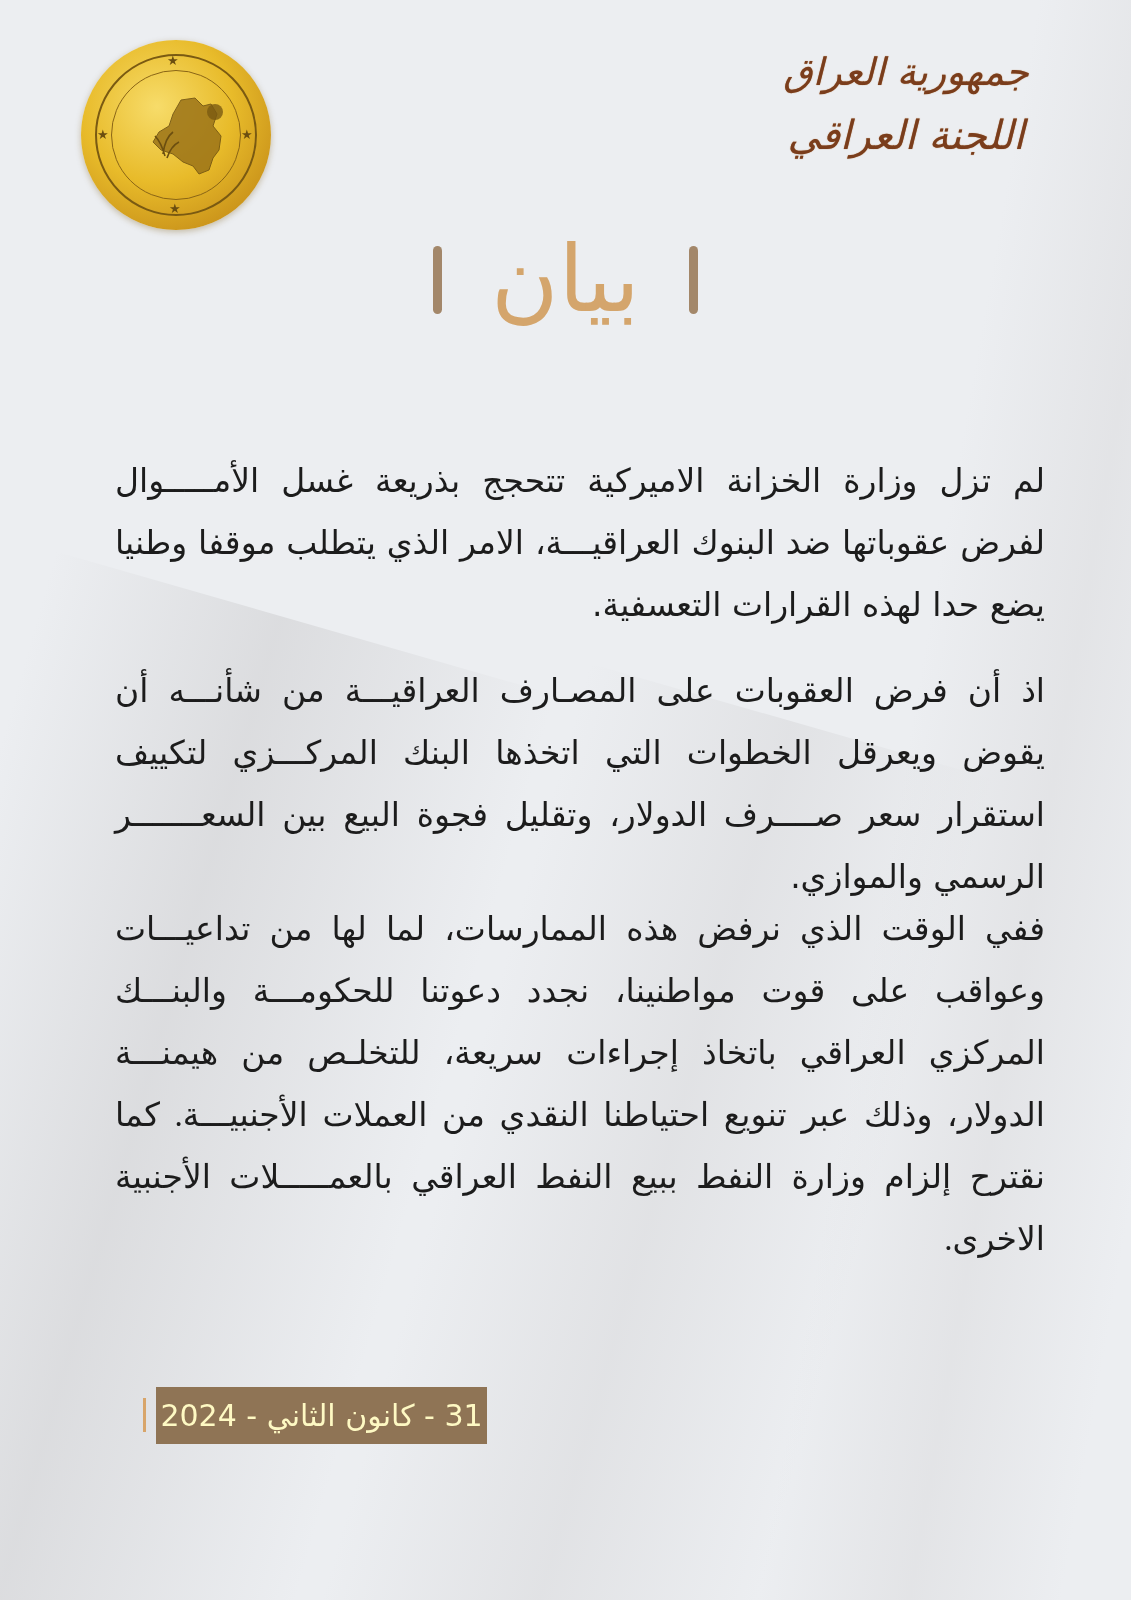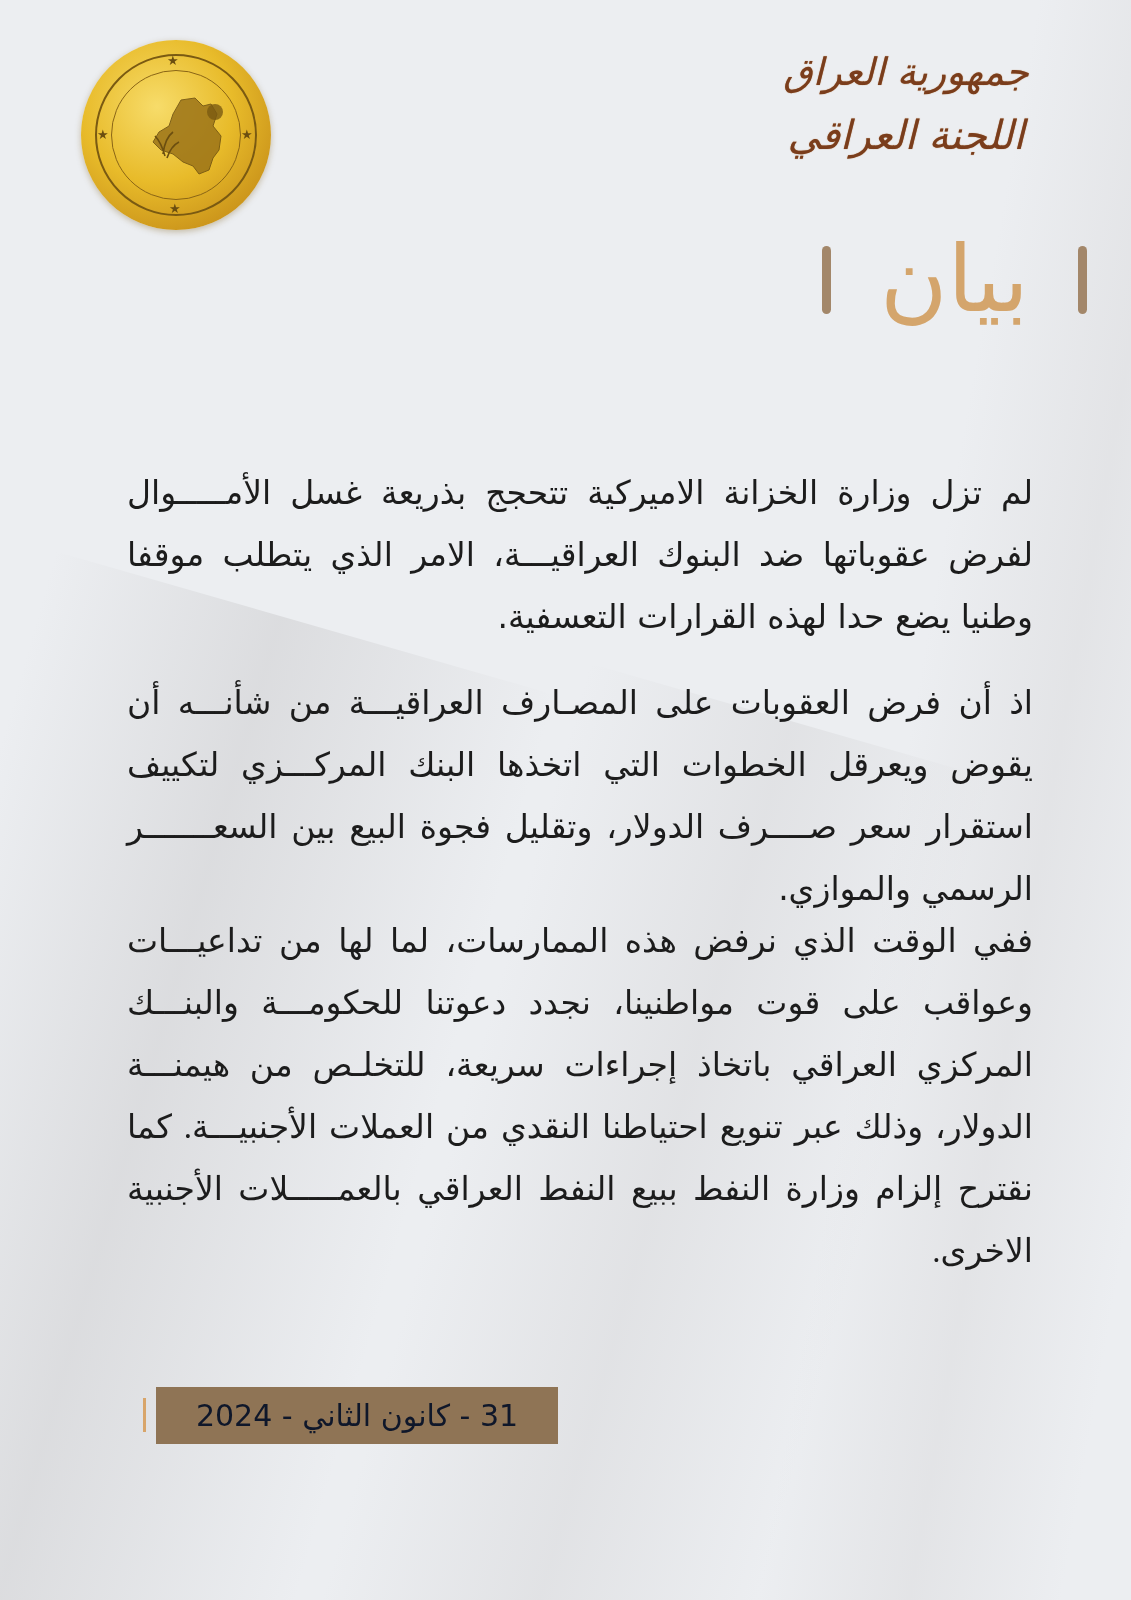--- a/index.html
+++ b/index.html
@@ -86,21 +86,21 @@
     }
     .header-title .l1 { font-size: 38px; line-height: 60px; }
     .header-title .l2 { font-size: 34px; line-height: 56px; }
     .header-title .l3 { font-size: 40px; line-height: 66px; }
 
     
     .statement-title {
       position: absolute;
       left: 0; right: 0;
       top: 225px;
-      text-align: right;
+      text-align: center;
       direction: rtl;
     }
     .statement-title .bar {
       display: inline-block;
       width: 9px;
       height: 68px;
       border-radius: 5px;
       background: #a3876a;
       vertical-align: middle;
       margin: 0 44px;
@@ -122,35 +122,35 @@
       width: 930px;
       direction: rtl;
       text-align: justify;
       text-align-last: right;
       color: #1c1c1c;
       font-family: "DejaVu Sans", sans-serif;
       font-size: 33px;
       line-height: 62px;
     }
     .body-text p {
-      margin: 12px;
+      margin: 0;
     }
     .para-1 { top: 450px; }
     .para-2 { top: 660px; }
     .para-3 { top: 898px; font-family: Liberation Serif, serif; }
 
     
     .date-badge {
       position: absolute;
       left: 156px;
       top: 1387px;
-      width: 402px;
+      width: 331px;
       height: 57px;
       background: #8f7455;
-      color: #0f172a;
+      color: #fef9c3;
       direction: rtl;
       text-align: center;
       font-family: "DejaVu Sans", sans-serif;
       font-size: 30px;
       line-height: 57px;
     }
     .date-accent {
       position: absolute;
       left: 143px;
       top: 1398px;

